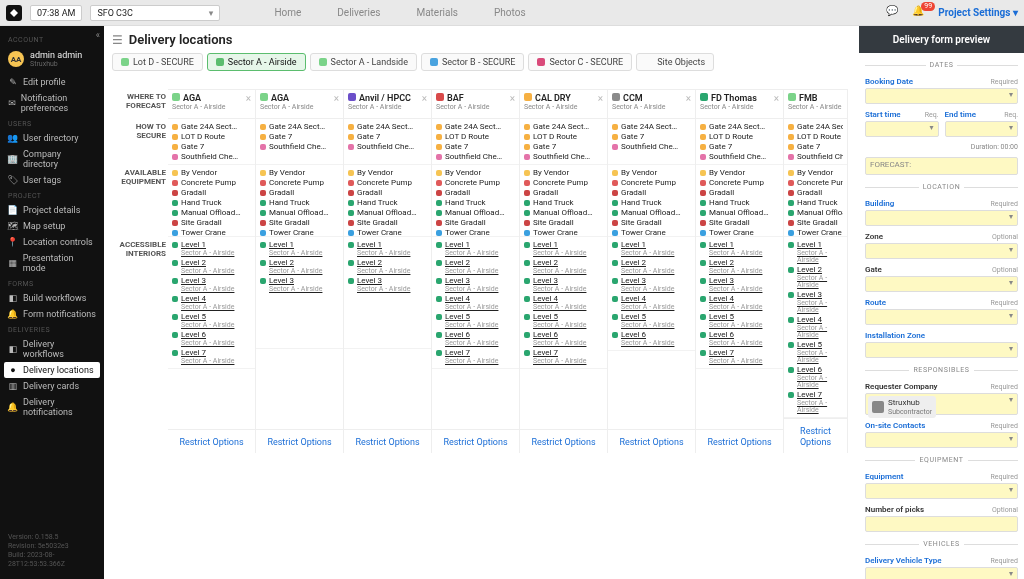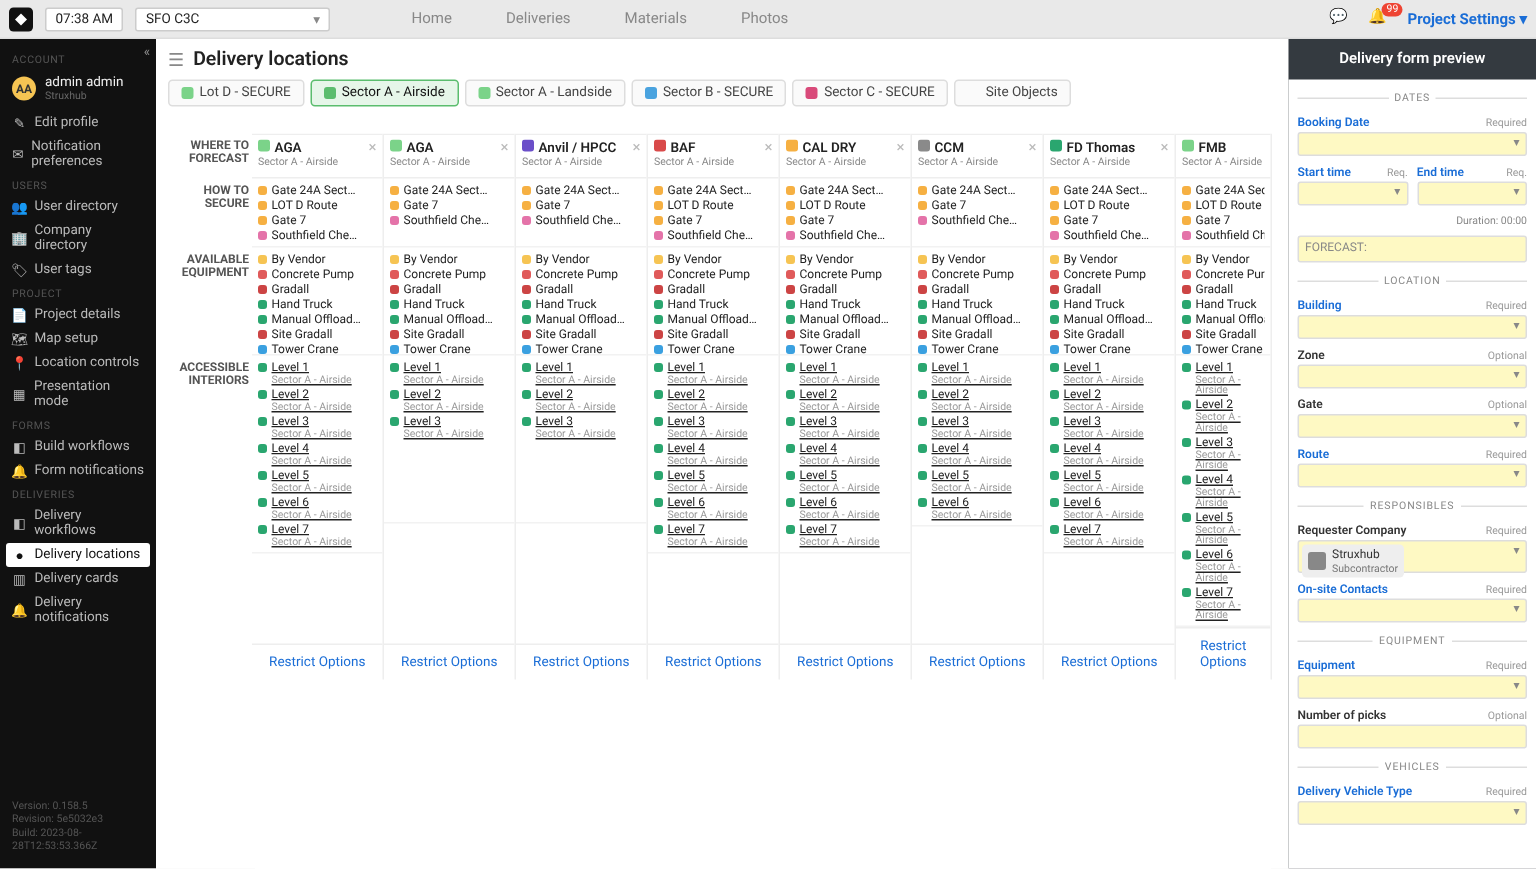--- a/index.html
+++ b/index.html
@@ -1067,20 +1067,26 @@
               </div>
               <div class="field-input select"></div>
             </div>
           <div class="field">
               <div class="field-row">
                 <span class="field-label">Route</span>
                 <span class="field-hint">Required</span>
               </div>
               <div class="field-input select"></div>
             </div>
+          <div class="field">
+              <div class="field-row">
+                <span class="field-label">Installation Zone</span>
+              </div>
+              <div class="field-input select"></div>
+            </div>
 
           <div class="divider">
               <span>RESPONSIBLES</span>
             </div>
           <div class="field">
             <div class="field-row">
                 <span class="field-label black">Requester Company</span>
                 <span class="field-hint">Required</span>
               </div>
             <div class="field-input select" style="height:22px;padding:2px;">

